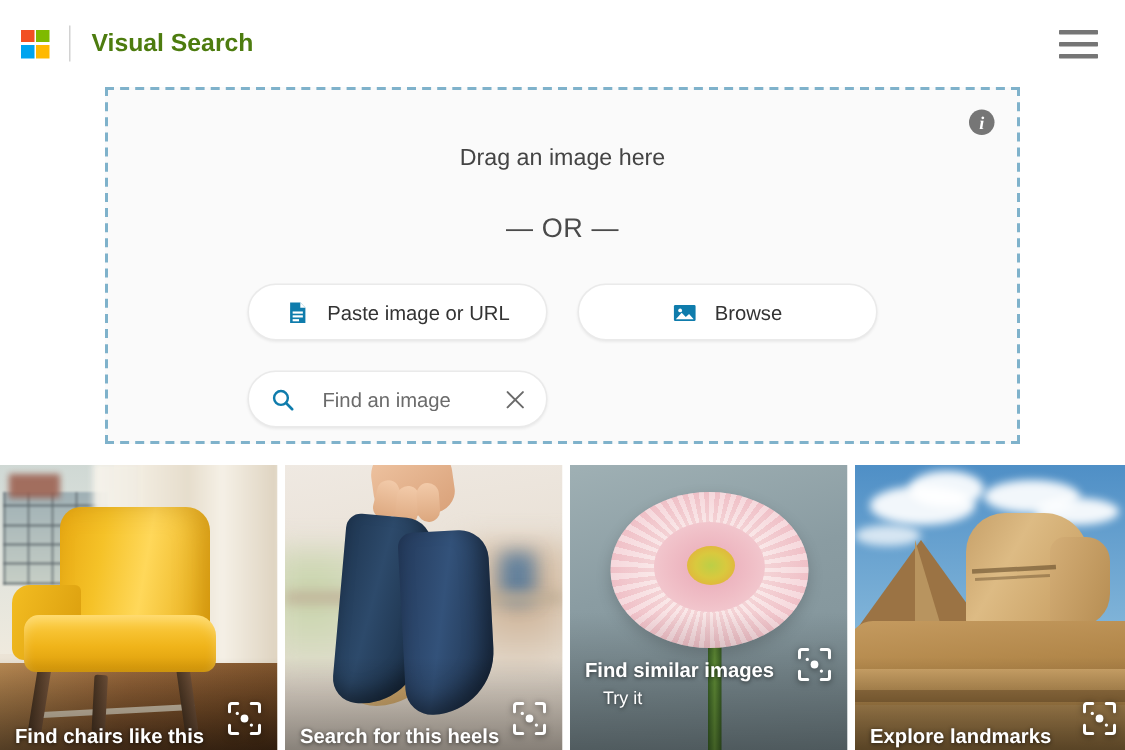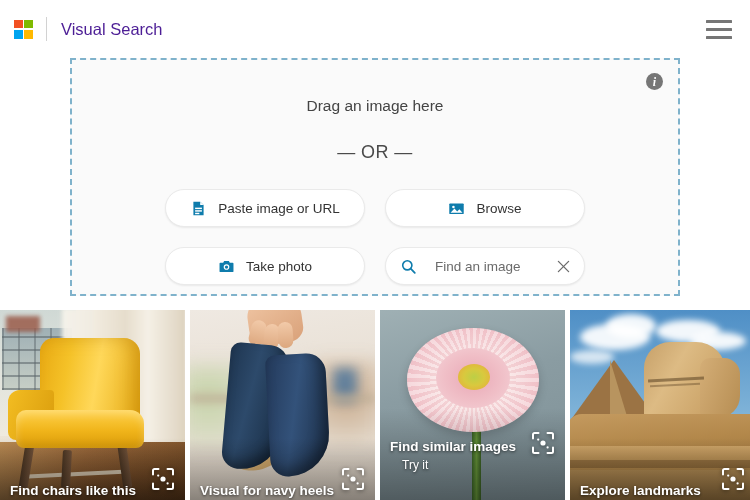--- a/index.html
+++ b/index.html
@@ -43,23 +43,23 @@
   }
   .brand-divider {
     width: 1px;
     height: 24px;
     background: #d2d2d2;
     margin: 0 14px 0 13px;
     flex: none;
   }
   .product-text {
     font-size: 16.5px;
-    color: #4c1d95;
+    color: #4d7c0f;
     white-space: nowrap;
-    font-weight: 400;
+    font-weight: 700;
   }
   #hamburger {
     margin-left: auto;
     width: 28px;
     height: 24px;
     display: flex;
     flex-direction: column;
     justify-content: center;
     gap: 5px;
     cursor: pointer;
@@ -510,30 +510,20 @@
         <span class="ico">
           <svg width="17" height="17" viewBox="0 0 20 20">
             <rect x="1.5" y="4" width="17" height="12.5" rx="1" fill="#0f7cac"></rect>
             <circle cx="6.4" cy="8.2" r="1.5" fill="#ffffff"></circle>
             <path d="M3 15l4.6-5 3.2 3.4 2.6-2.4L17 15z" fill="#ffffff"></path>
           </svg>
         </span>
         <span>Browse</span>
       </div>
 
-      <div class="pill">
-        <span class="ico">
-          <svg width="17" height="17" viewBox="0 0 20 20">
-            <path d="M7.2 3.6h5.6l1.1 1.9h3.3a1 1 0 0 1 1 1v9a1 1 0 0 1-1 1H2.8a1 1 0 0 1-1-1v-9a1 1 0 0 1 1-1h3.3z" fill="#0f7cac"></path>
-            <circle cx="10" cy="10.6" r="3.3" fill="#ffffff"></circle>
-            <circle cx="10" cy="10.6" r="1.9" fill="#0f7cac"></circle>
-          </svg>
-        </span>
-        <span>Take photo</span>
-      </div>
 
       <div class="pill" id="find-pill">
         <span class="ico search-ico">
           <svg width="17" height="17" viewBox="0 0 20 20">
             <circle cx="8.6" cy="8.6" r="5.4" fill="none" stroke="#0f7cac" stroke-width="1.9"></circle>
             <line x1="12.6" y1="12.6" x2="17.4" y2="17.4" stroke="#0f7cac" stroke-width="2.1" stroke-linecap="round"></line>
           </svg>
         </span>
         <input id="find-input" type="text" placeholder="Find an image" style="">
         <span id="clear-x">
@@ -593,21 +583,21 @@
         <div class="finger f2"></div>
         <div class="finger f3"></div>
       <div class="heel-spike"></div>
       <div class="shoe-tan"></div>
       <div class="inner-b"></div>
       <div class="shoe-a"></div>
       <div class="shoe-b"></div>
     </div>
     <div class="scrim"></div>
     <div class="card-caption">
-      <div class="card-title">Visual for navy heels</div>
+      <div class="card-title">Search for this heels</div>
     </div>
     <svg class="vs-icon" viewBox="0 0 26 26">
       <path d="M3 8.5V4.5A1.5 1.5 0 0 1 4.5 3h4" fill="none" stroke="#fff" stroke-width="2" stroke-linecap="round"></path>
       <path d="M17.5 3h4A1.5 1.5 0 0 1 23 4.5v4" fill="none" stroke="#fff" stroke-width="2" stroke-linecap="round"></path>
       <path d="M23 17.5v4a1.5 1.5 0 0 1-1.5 1.5h-4" fill="none" stroke="#fff" stroke-width="2" stroke-linecap="round"></path>
       <path d="M8.5 23h-4A1.5 1.5 0 0 1 3 21.5v-4" fill="none" stroke="#fff" stroke-width="2" stroke-linecap="round"></path>
       <circle cx="13" cy="13" r="2.6" fill="#fff"></circle>
       <circle cx="8.2" cy="9.6" r="1.1" fill="#fff"></circle>
       <circle cx="17.6" cy="17.4" r="1.1" fill="#fff"></circle>
     </svg>

